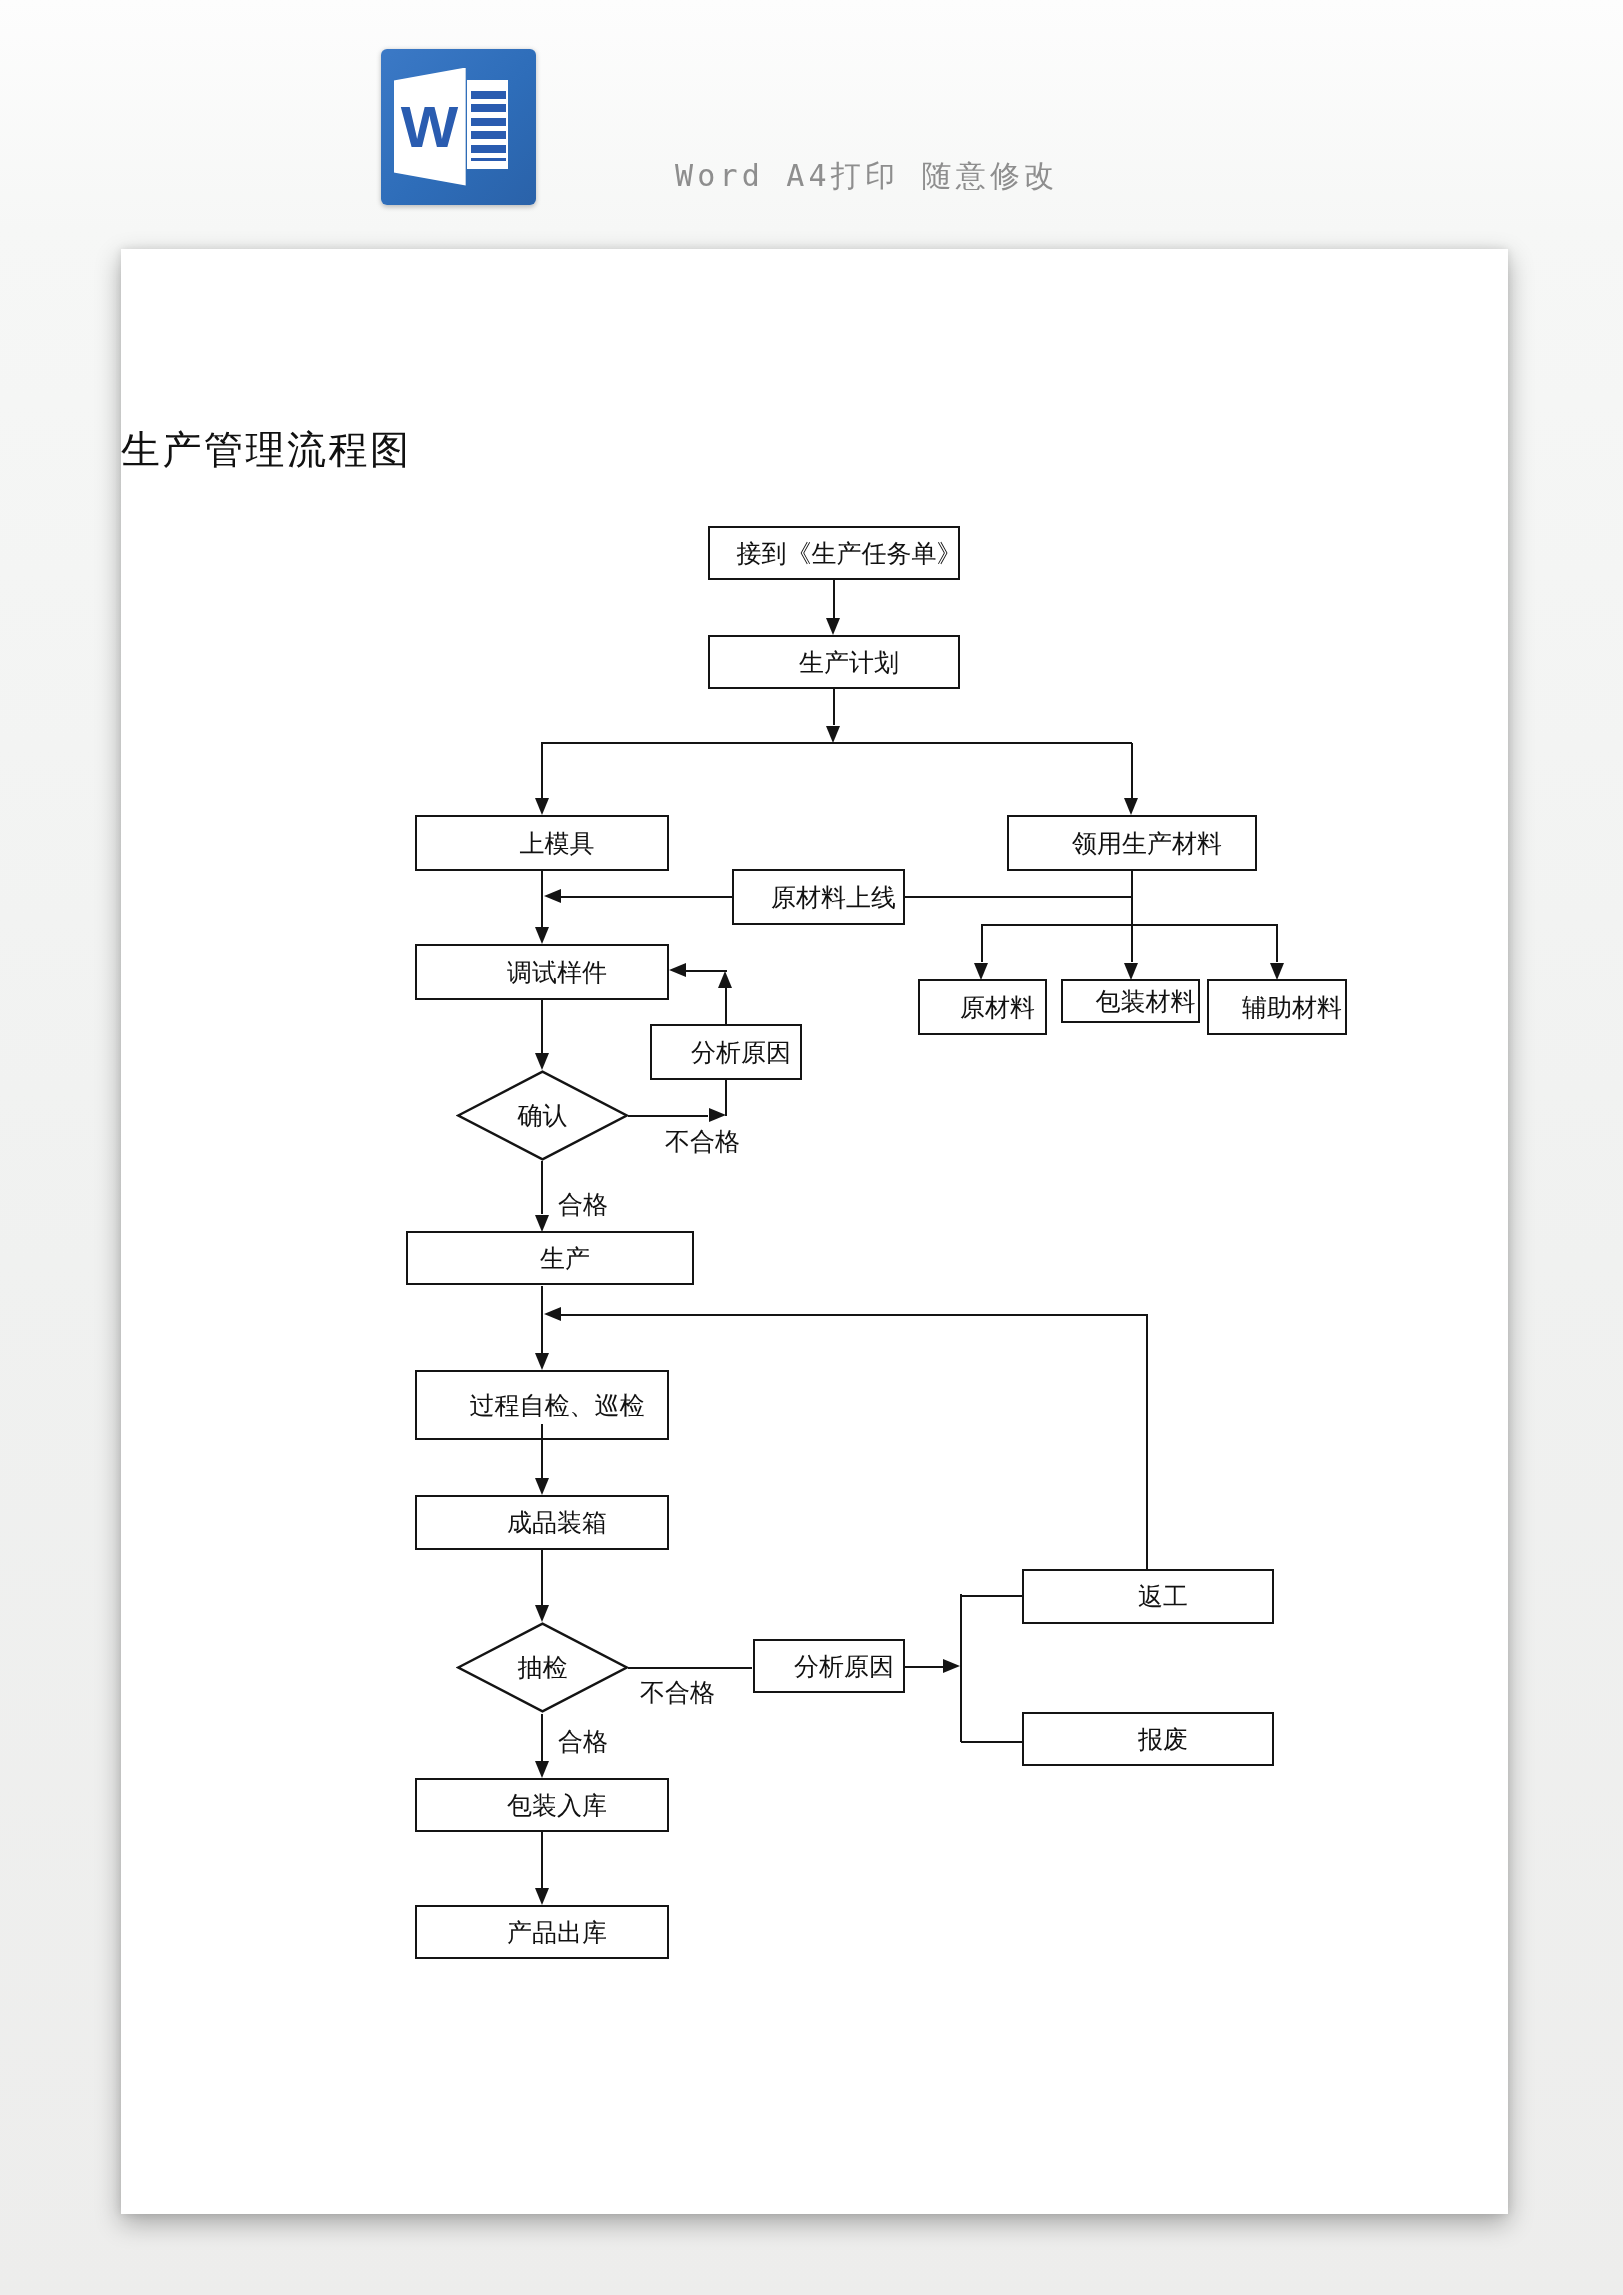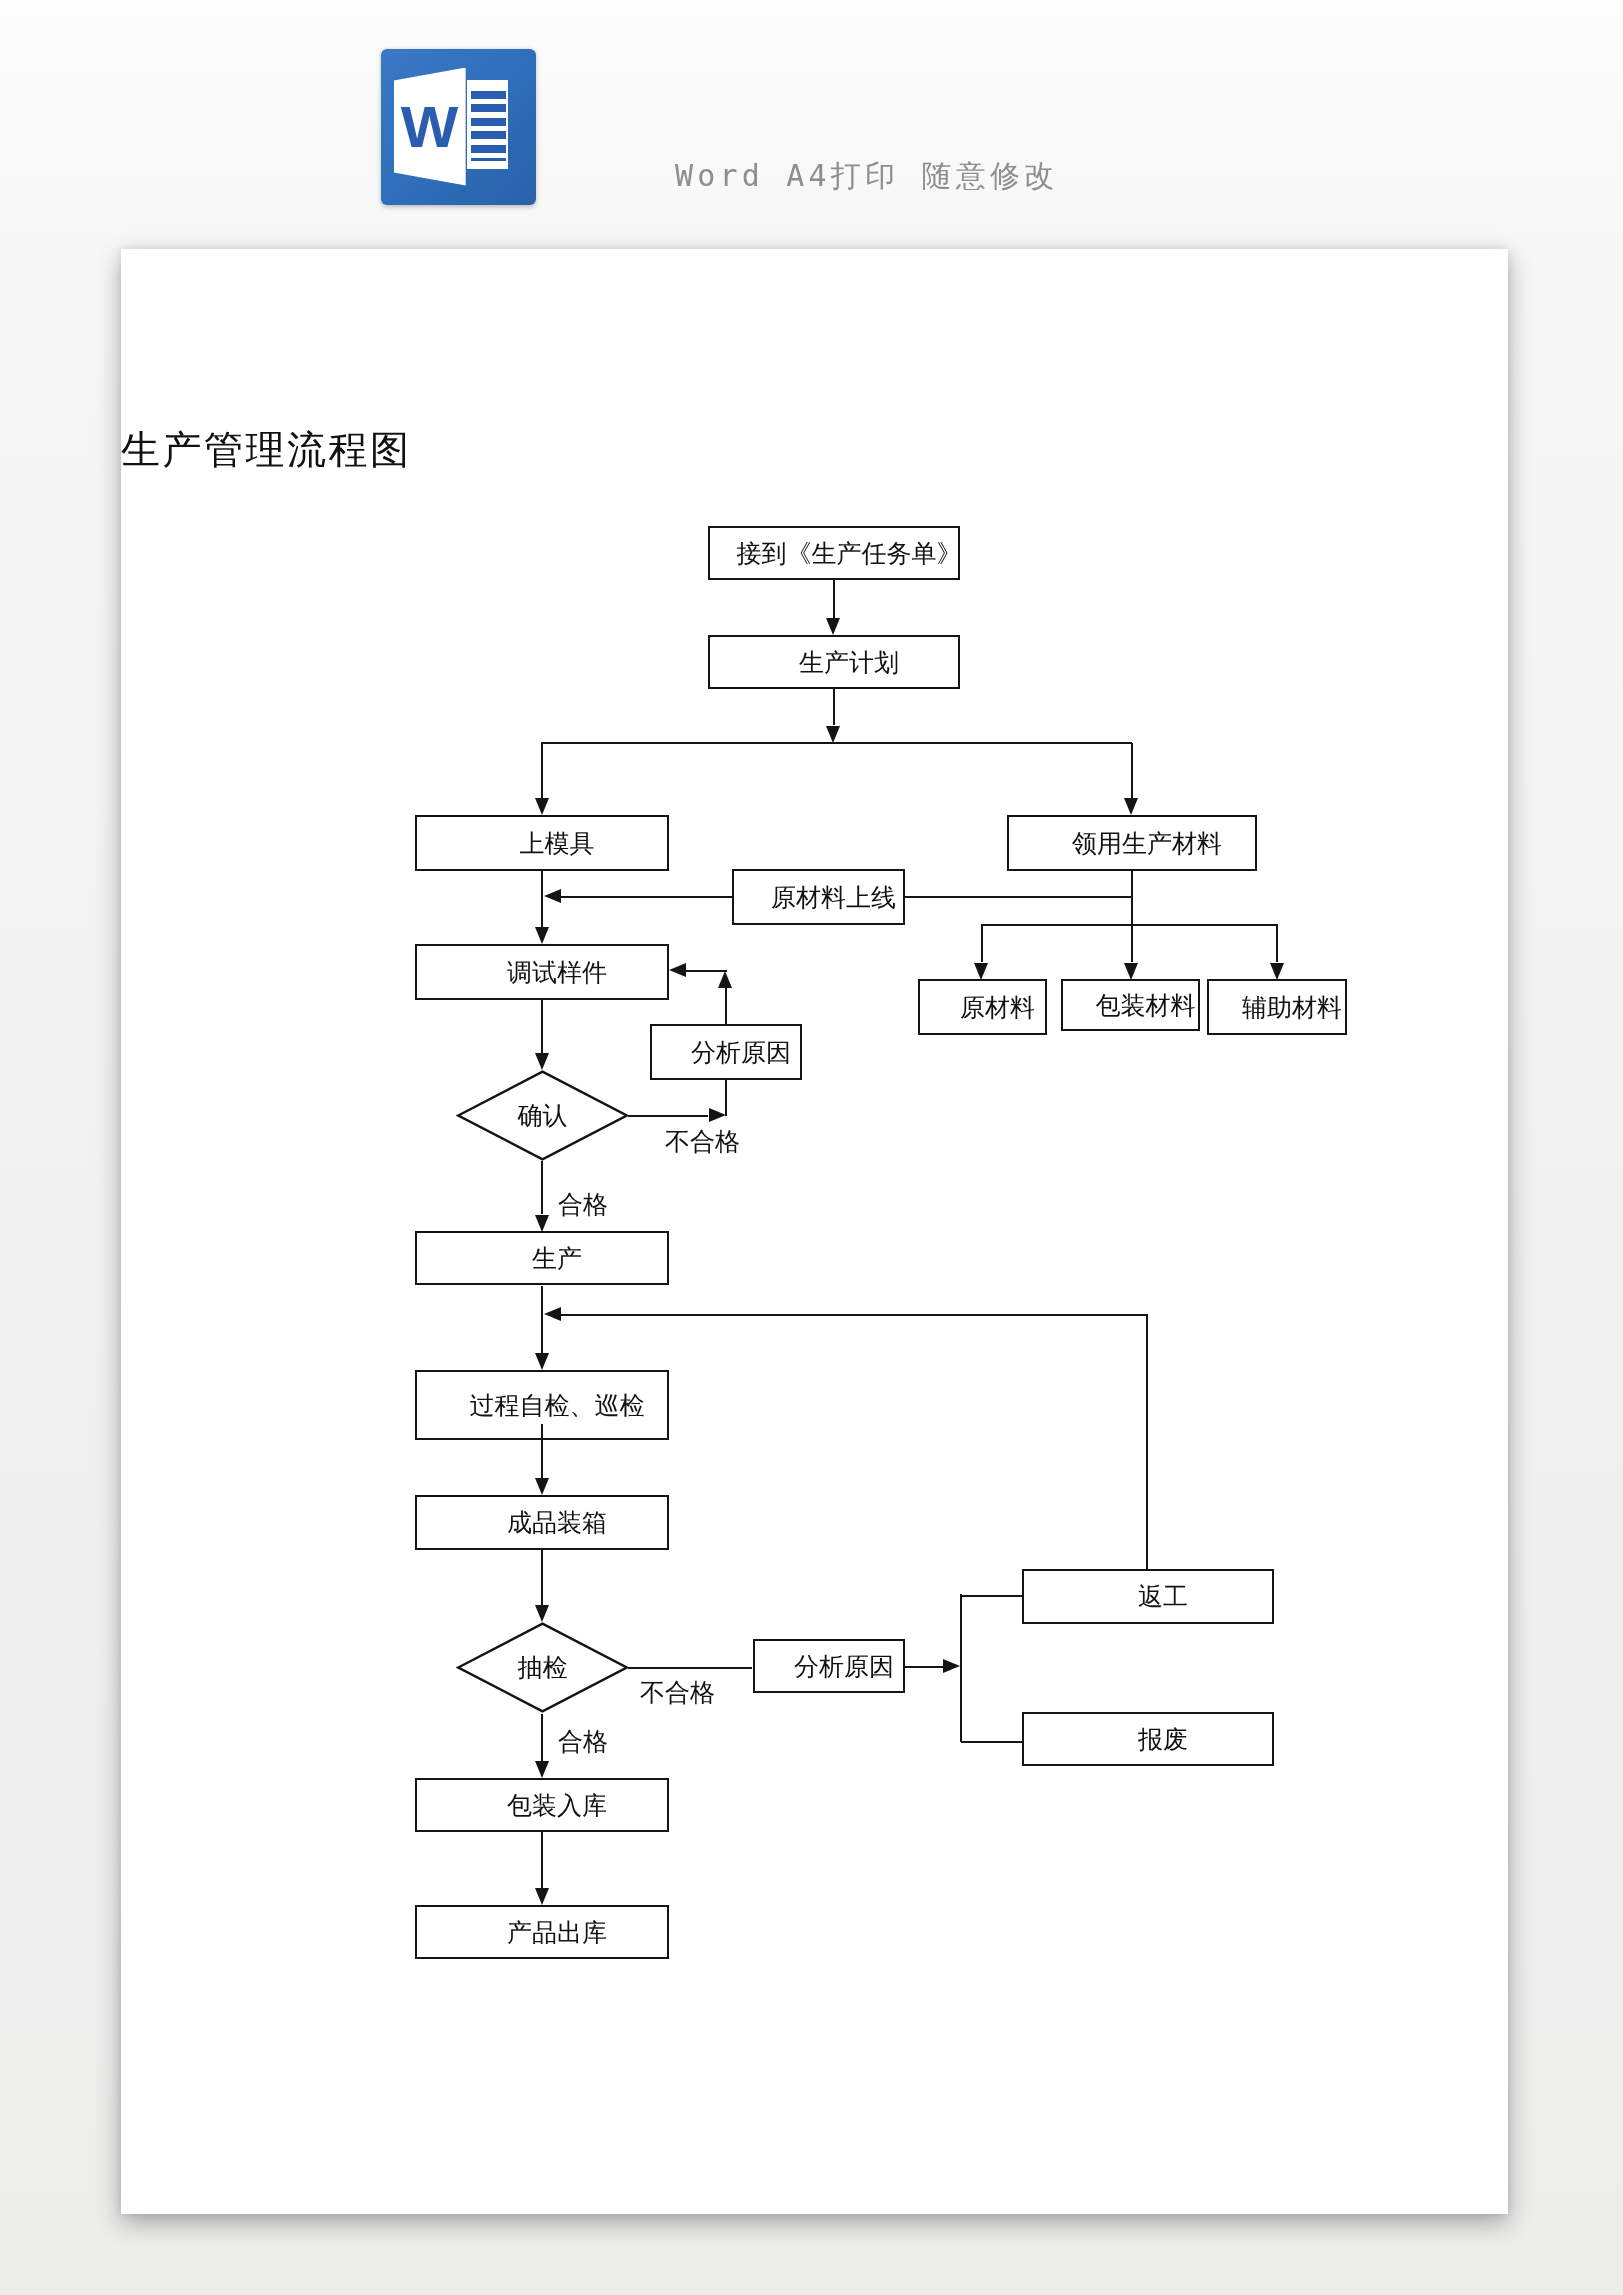--- a/index.html
+++ b/index.html
@@ -107,21 +107,21 @@
     </div>
     <div class="node rect" style="left: 650px; top: 1024px; width: 152px; height: 56px;">
       <span class="nlabel">分析原因</span>
     </div>
     <div class="node diamond" style="left: 456px; top: 1070px; width: 173px; height: 91px;">
       <svg width="173" height="91" viewBox="0 0 204 108">
         <polygon points="2,54 102,2 202,54 102,106" fill="#fff" stroke="#141414" stroke-width="3"></polygon>
       </svg>
       <span class="nlabel">确认</span>
     </div>
-    <div class="node rect" style="left: 415px; top: 1231px; width: 254px; height: 54px;">
+    <div class="node rect" style="left: 406px; top: 1231px; width: 288px; height: 54px;">
       <span class="nlabel">生产</span>
     </div>
     <div class="node rect" style="left: 415px; top: 1370px; width: 254px; height: 70px;">
       <span class="nlabel">过程自检、巡检</span>
     </div>
     <div class="node rect" style="left: 415px; top: 1495px; width: 254px; height: 55px;">
       <span class="nlabel">成品装箱</span>
     </div>
     <div class="node diamond" style="left: 456px; top: 1622px; width: 173px; height: 91px;">
       <svg width="173" height="91" viewBox="0 0 204 108">
@@ -140,21 +140,21 @@
     </div>
     <div class="node rect" style="left: 415px; top: 1778px; width: 254px; height: 54px;">
       <span class="nlabel">包装入库</span>
     </div>
     <div class="node rect" style="left: 415px; top: 1905px; width: 254px; height: 54px;">
       <span class="nlabel">产品出库</span>
     </div>
     <div class="node rect" style="left: 918px; top: 979px; width: 129px; height: 56px;">
       <span class="nlabel">原材料</span>
     </div>
-    <div class="node rect" style="left: 1061px; top: 979px; width: 139px; height: 52px;">
+    <div class="node rect" style="left: 1061px; top: 979px; width: 139px; height: 44px;">
       <span class="nlabel">包装材料</span>
     </div>
     <div class="node rect" style="left: 1207px; top: 979px; width: 140px; height: 56px;">
       <span class="nlabel">辅助材料</span>
     </div>
     <div class="cline" style="left: 833px; top: 580px; width: 1.7px; height: 40px;"></div>
     <div class="cline" style="left: 833px; top: 689px; width: 1.7px; height: 36px;"></div>
     <div class="cline" style="left: 541px; top: 742px; width: 591px; height: 1.7px;"></div>
     <div class="cline" style="left: 541px; top: 743px; width: 1.7px; height: 56px;"></div>
     <div class="cline" style="left: 1131px; top: 743px; width: 1.7px; height: 56px;"></div>

